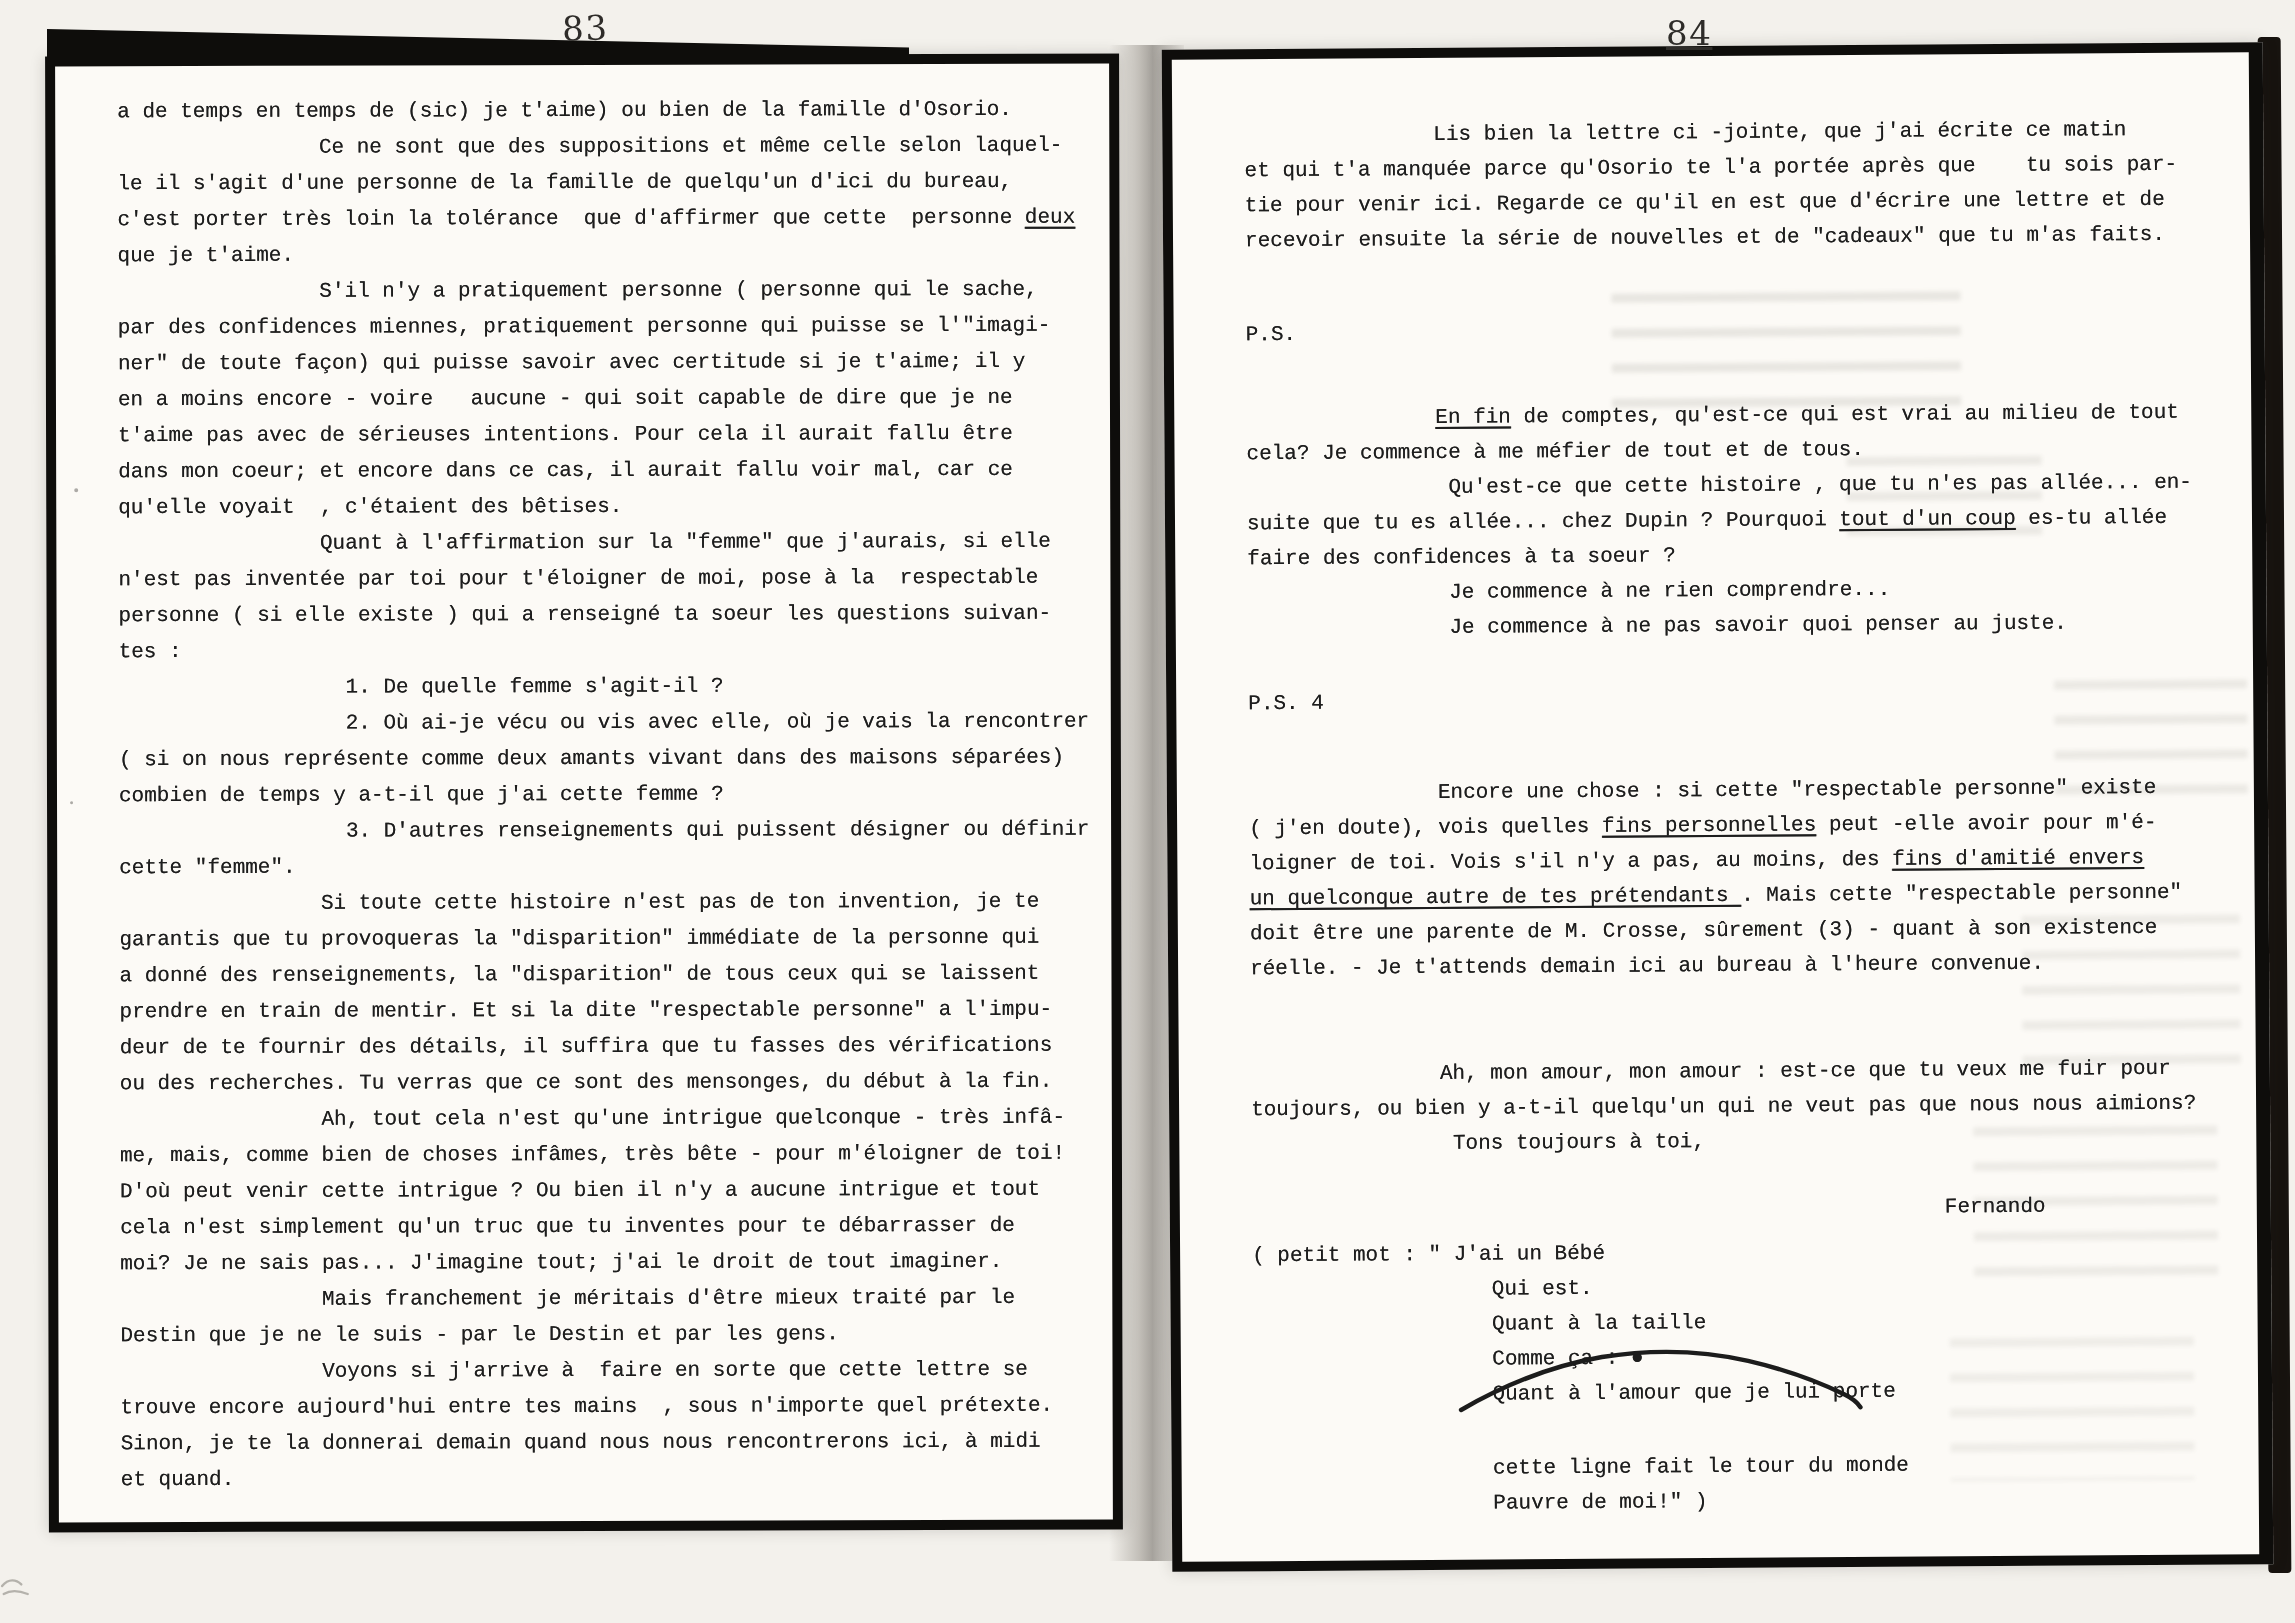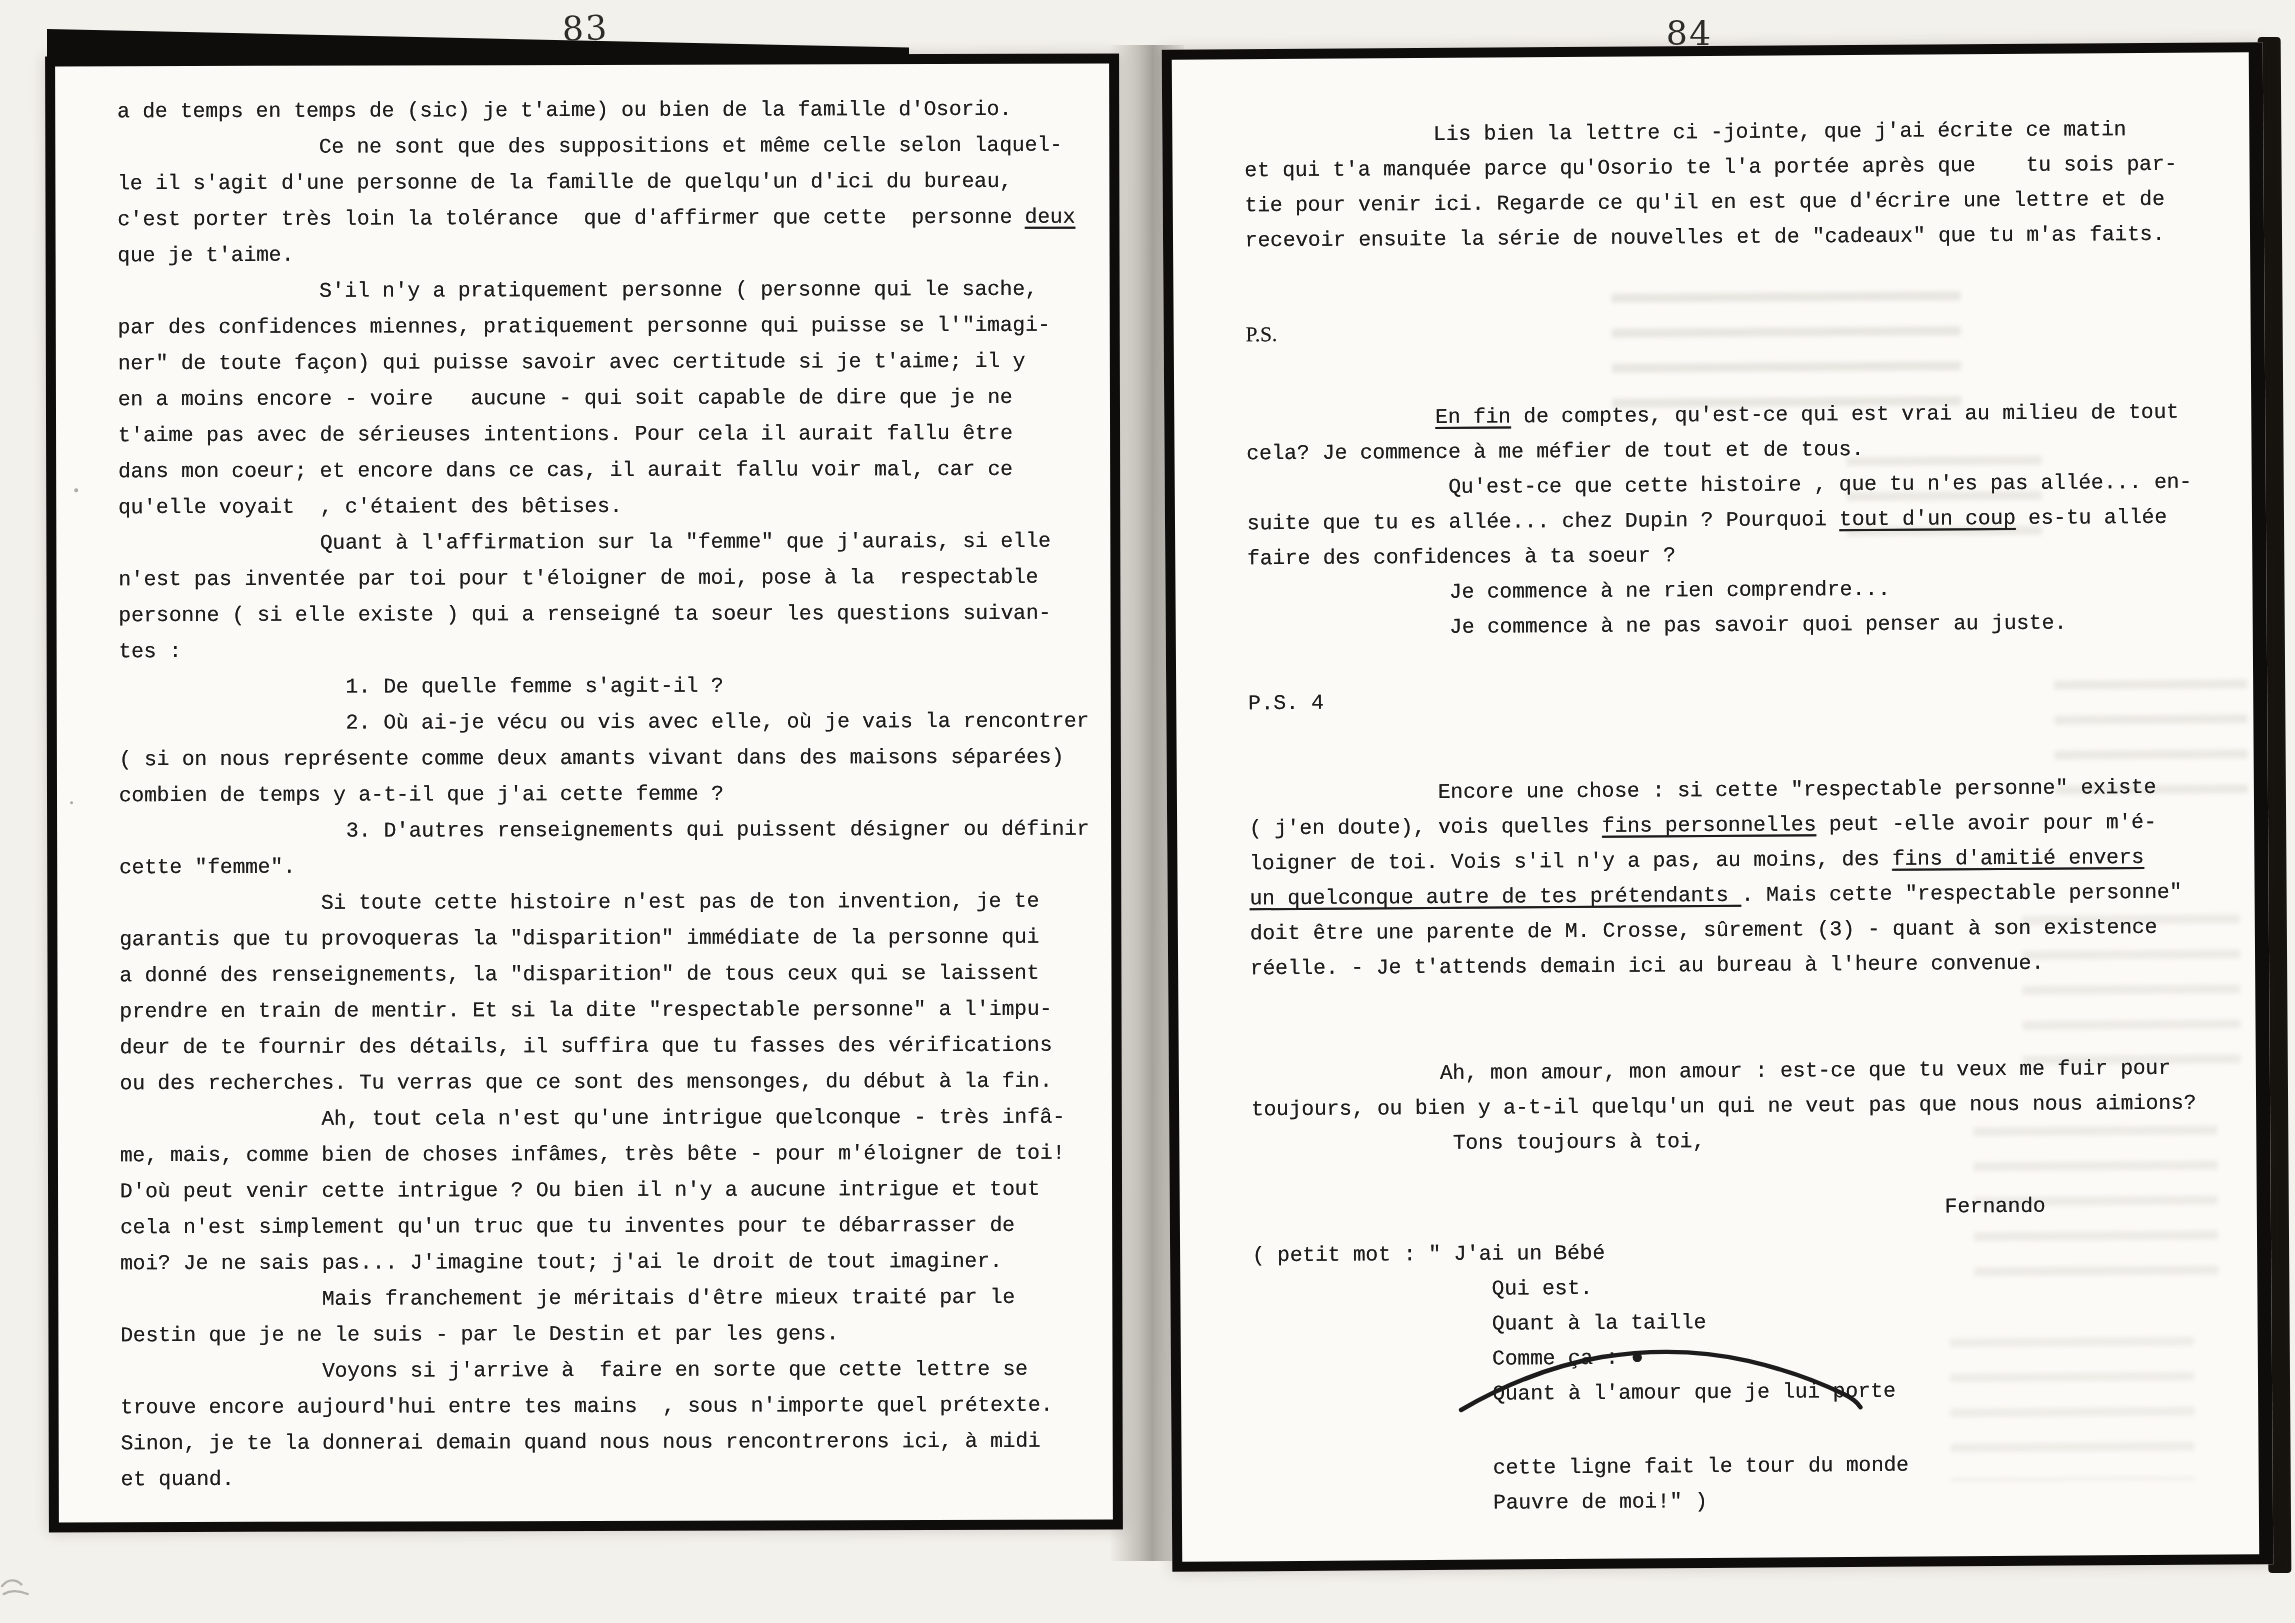--- a/index.html
+++ b/index.html
@@ -37,32 +37,32 @@
     position:absolute;left:2263px;top:37px;width:23px;height:1536px;
     background:#17130f;transform:rotate(-0.4deg);z-index:0;border-radius:4px;
   }
   
   .pageno{
     position:absolute;z-index:5;color:#2e2c29;
     font-family:"DejaVu Serif","Liberation Serif",serif;
     font-size:34px;letter-spacing:1.6px;
   }
   .pageno-left{left:562px;top:8px;transform:rotate(-2deg);}
-  .pageno-right{left:1666px;top:13px;}
+  .pageno-right{left:1666px;top:13px;text-decoration:underline;}
   
   .textblock{
     position:absolute;color:#1d1d1d;font-size:21px;
     text-shadow:0 0 0.6px rgba(25,25,25,.75);
     z-index:3;
   }
   .tline{white-space:pre;}
   .left-text{left:62px;top:28px;line-height:36px;}
   .rb{left:72px;line-height:35px;}
   .blk-intro{top:59px;}
-  .blk-ps1{top:258px;font-family:Liberation Serif, serif;}
+  .blk-ps1{top:258px;}
   .blk-ps1-body{top:342px;}
   .blk-ps2{top:627px;}
   .blk-ps2-body{top:717px;}
   .blk-closing{top:998px;}
   .blk-signature{left:756px;top:1135px;margin-left:9px;}
   .blk-note{top:1179px;}
   .blk-note-end{top:1393px;}
   .uline{
     text-decoration:underline;
     text-decoration-thickness:2px;

